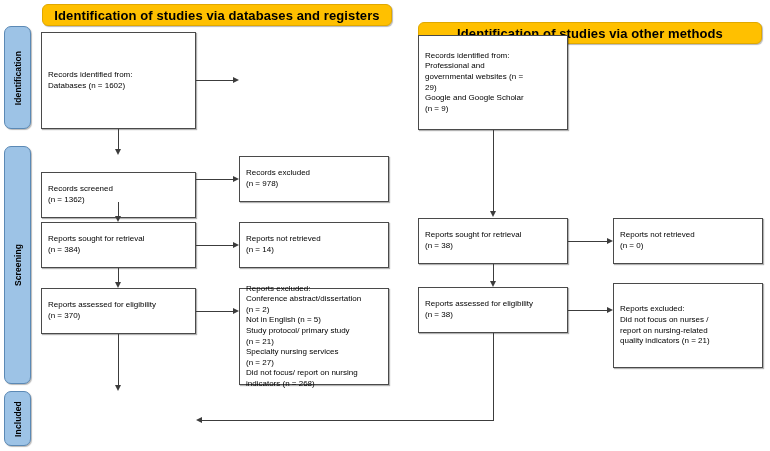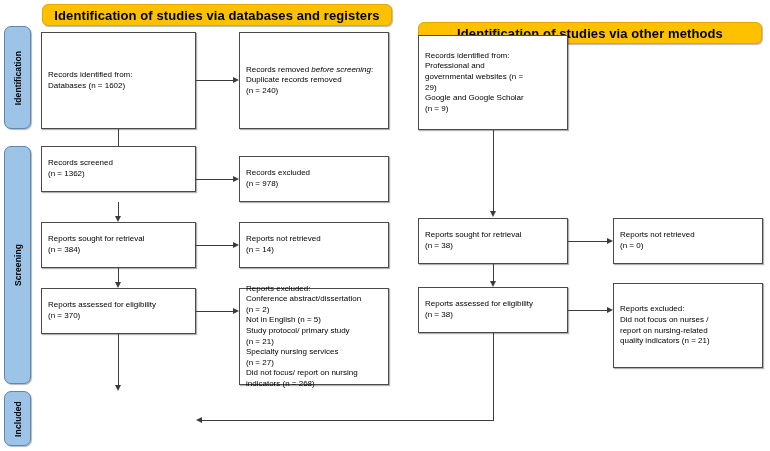--- a/index.html
+++ b/index.html
@@ -131,33 +131,28 @@
 
   <div class="stage-tab" style="left:4px; top:391px; width:27px; height:55px;">
     <span class="stage-label">Included</span>
   </div>
 
   <div class="node-box" style="left:41px; top:32px; width:155px; height:97px;">
     <div class="node-text">Records identified from:
     Databases (n = 1602)</div>
   </div>
 
-  <div class="node-box" style="left:239px; top:32px; width:150px; height:97px;">
-    <div class="node-text">Records removed <em>before screening</em>:
-    Duplicate records removed
-    (n = 240)</div>
-  </div>
 
   <div class="conn-h" style="left:196px; top:80px; width:37px;"></div>
   <div class="arrow-head arrow-right" style="left:233px; top:76.5px;"></div>
 
   <div class="conn-v" style="left:118px; top:129px; height:20px;"></div>
   <div class="arrow-head arrow-down" style="left:114.5px; top:149px;"></div>
 
-  <div class="node-box" style="left:41px; top:146px; width:155px; height:46px;">
+  <div class="node-box" style="left:41px; top:172px; width:155px; height:46px;">
     <div class="node-text">Records screened
 (n = 1362)</div>
   </div>
 
   <div class="node-box" style="left:239px; top:156px; width:150px; height:46px;">
     <div class="node-text">Records excluded
 (n = 978)</div>
   </div>
 
   <div class="conn-h" style="left:196px; top:179px; width:37px;"></div>

